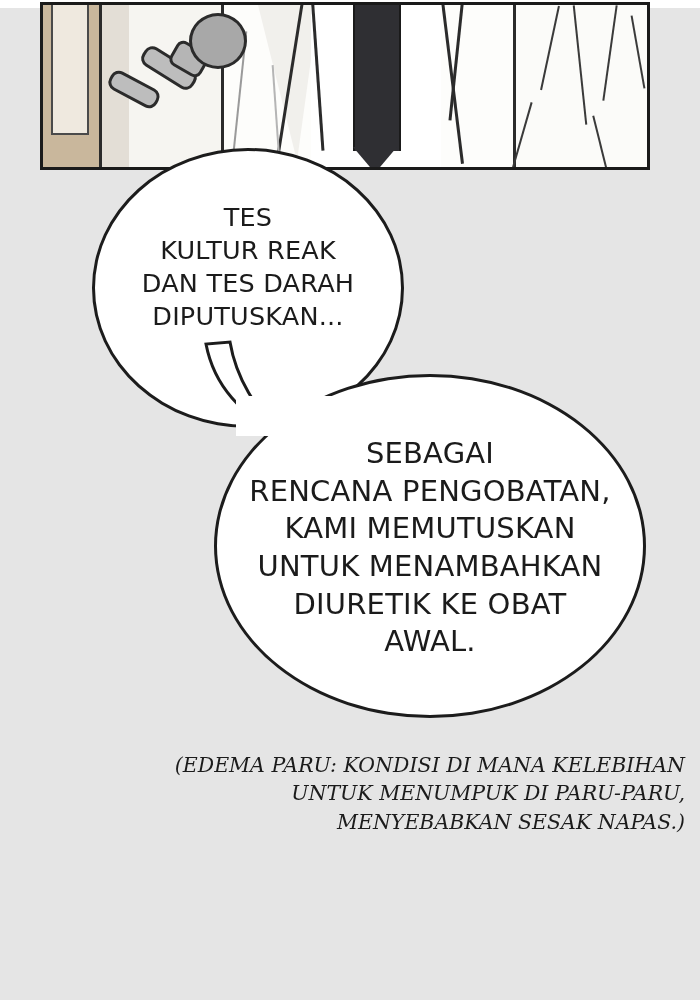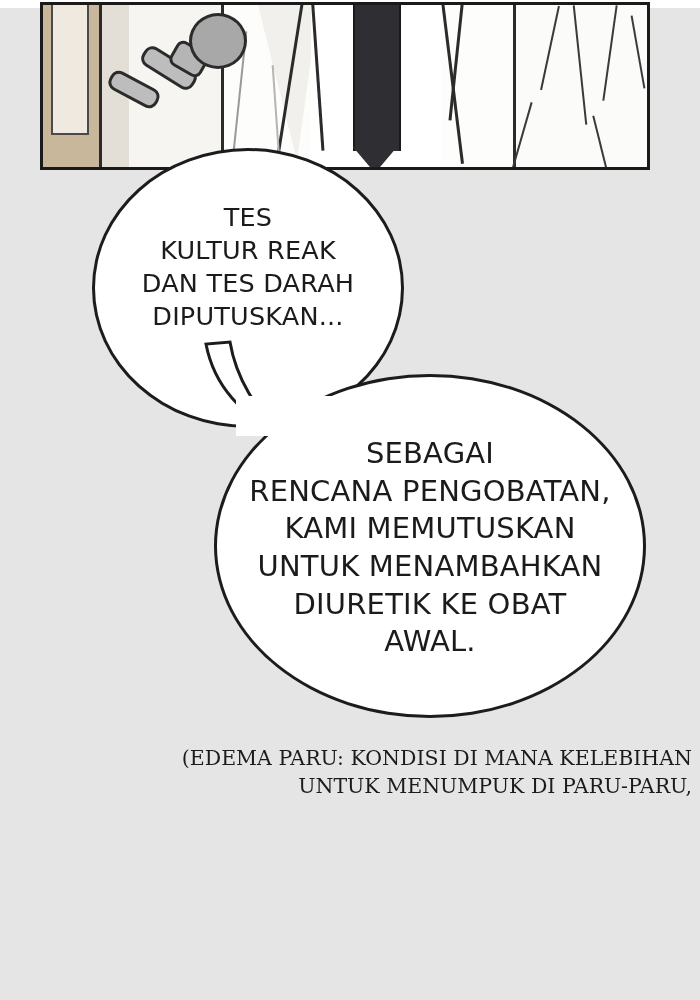--- a/index.html
+++ b/index.html
@@ -257,21 +257,21 @@
     position: absolute;
     left: 40px;
     top: 728px;
     width: 660px;
     text-align: right;
     font-family: "DejaVu Serif", serif;
     color: #1b1b1b;
     font-size: 20.5px;
     line-height: 1.38;
   }
-  .caption-block { margin: 8px; }
+  .caption-block { margin: 15px; font-style: italic; }
   .caption-gap { height: 16px; }
   .caption-line { display: block; }
 </style>
 </head>
 <body>
 
 <div id="page">
 
   <div class="panel">
     <div class="panel-inner">
@@ -332,17 +332,18 @@
   <div class="cover" style="position:absolute; left:236px; top:388px; width:150px; height:40px;">
     <svg width="150" height="40" viewBox="0 0 150 40">
       <rect x="0" y="0" width="150" height="40" fill="#ffffff"></rect>
     </svg>
   </div>
 
   <div class="captions">
     <p class="caption-block">
       <span class="caption-line">(EDEMA PARU: KONDISI DI MANA KELEBIHAN</span>
       <span class="caption-line">UNTUK MENUMPUK DI PARU-PARU,</span>
+      <span class="caption-line">MENYEBABKAN SESAK NAPAS.)</span>
     </p>
     <div class="caption-gap"></div>
   </div>
 
 </div>
 
 </body></html>

